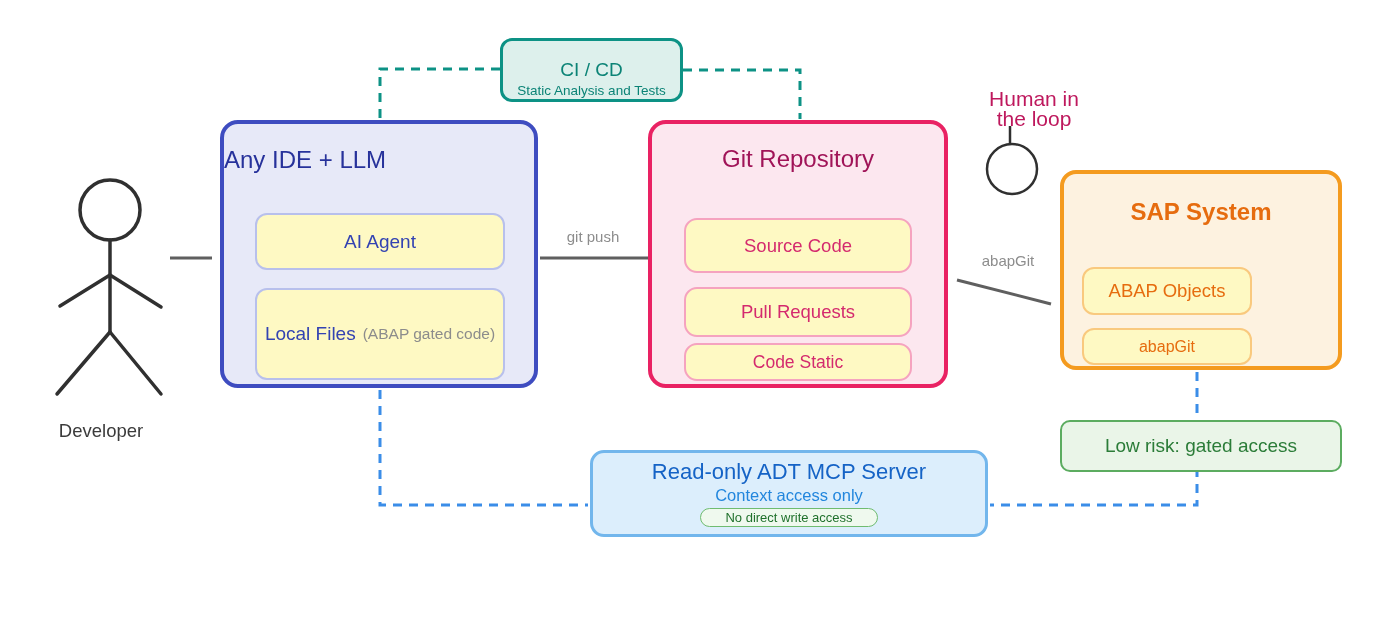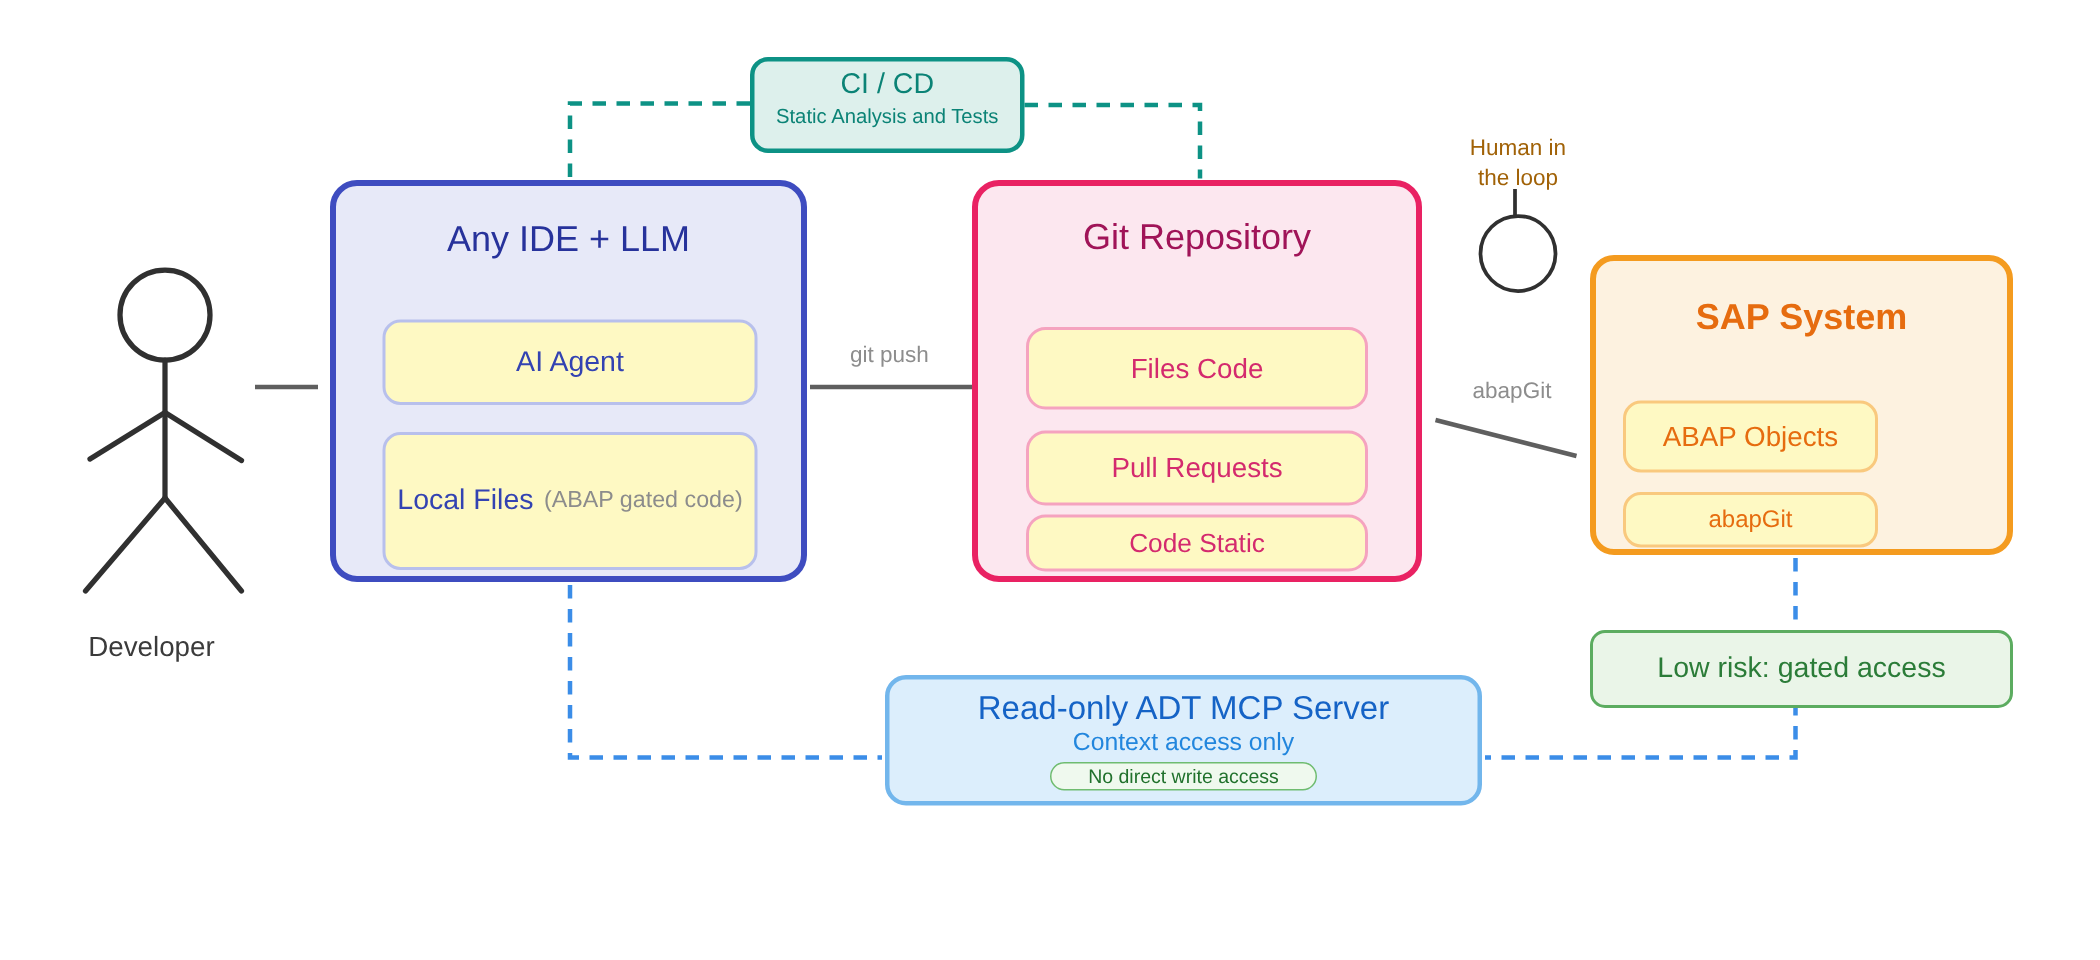--- a/index.html
+++ b/index.html
@@ -16,27 +16,27 @@
   .grayline line{stroke:var(--gray-line);stroke-width:3;stroke-linecap:butt;}
   .tealdash path{stroke:var(--teal);stroke-width:3;fill:none;stroke-dasharray:9 7;}
   .bluedash path{stroke:var(--blue-dash);stroke-width:3;fill:none;stroke-dasharray:9 7;}
 
   .box{position:absolute;z-index:1;box-sizing:border-box;}
   .subbox{position:absolute;box-sizing:border-box;background:#fef9c3;display:flex;align-items:center;justify-content:center;}
 
   
   .ci-box{left:500px;top:38px;width:183px;height:64px;background:var(--teal-fill);
     border:3px solid var(--teal);border-radius:12px;text-align:center;}
-  .ci-title{margin-top:5px;font-size:19px;color:var(--teal-text);}
+  .ci-title{margin-top:18px;font-size:19px;color:var(--teal-text);}
   .ci-subtitle{margin-top:2px;font-size:13.5px;color:var(--teal-text);}
 
   
   .ide-box{left:220px;top:120px;width:318px;height:268px;background:var(--ide-fill);
     border:4px solid var(--ide-border);border-radius:18px;}
-  .ide-title{margin-top:22px;text-align:center;font-size:24px;color:var(--ide-title);}
+  .ide-title{margin-top:22px;text-align:left;font-size:24px;color:var(--ide-title);}
   .ai-agent{left:31px;top:89px;width:250px;height:57px;border:2px solid var(--ide-item-border);
     border-radius:12px;font-size:19px;color:var(--ide-item-text);}
   .local-files{left:31px;top:164px;width:250px;height:92px;border:2px solid var(--ide-item-border);
     border-radius:12px;flex-direction:row;gap:7px;}
   .local-files .main{font-size:19px;color:var(--ide-item-text);}
   .local-files .sub{font-size:15.5px;color:var(--muted-text);}
 
   
   .git-box{left:648px;top:120px;width:300px;height:268px;background:var(--git-fill);
     border:4px solid var(--git-border);border-radius:18px;}
@@ -66,21 +66,21 @@
     border:3px solid var(--mcp-border);border-radius:14px;display:flex;flex-direction:column;
     align-items:center;}
   .mcp-title{margin-top:6px;font-size:22px;color:var(--mcp-title);}
   .mcp-subtitle{margin-top:1px;font-size:16.5px;color:var(--mcp-subtitle);}
   .mcp-badge{margin-top:3px;padding:1px 24px;background:var(--badge-fill);
     border:1.8px solid var(--badge-border);border-radius:11px;font-size:13px;color:var(--badge-text);}
 
   
   .label{position:absolute;z-index:1;text-align:center;}
   .dev-label{left:40px;top:420px;width:122px;font-size:18.5px;color:#3b3b3b;}
-  .human-label{left:950px;top:89px;width:124px;font-size:15px;line-height:19.5px;color:#a16207;}
+  .human-label{left:972px;top:89px;width:124px;font-size:21px;line-height:19.5px;color:#be185d;}
   .line-label{font-size:15px;color:#8d8d8d;}
   .git-push-label{left:543px;top:228px;width:100px;}
   .abapgit-label{left:958px;top:252px;width:100px;}
 </style>
 </head>
 <body>
 
 <div class="canvas">
 
   <svg class="overlay" width="1400" height="640" viewBox="0 0 1400 640">
@@ -127,21 +127,21 @@
     </div>
     <div class="subbox local-files">
       <span class="main">Local Files</span>
       <span class="sub">(ABAP gated code)</span>
     </div>
   </div>
 
   <div class="box git-box">
     <div class="git-title">Git Repository</div>
     <div class="subbox git-item src-code">
-      <span>Files Code</span>
+      <span>Source Code</span>
     </div>
     <div class="subbox git-item pull-req">
       <span>Pull Requests</span>
     </div>
     <div class="subbox git-item code-rev">
       <span>Code Static</span>
     </div>
   </div>
 
   <div class="box sap-box">

